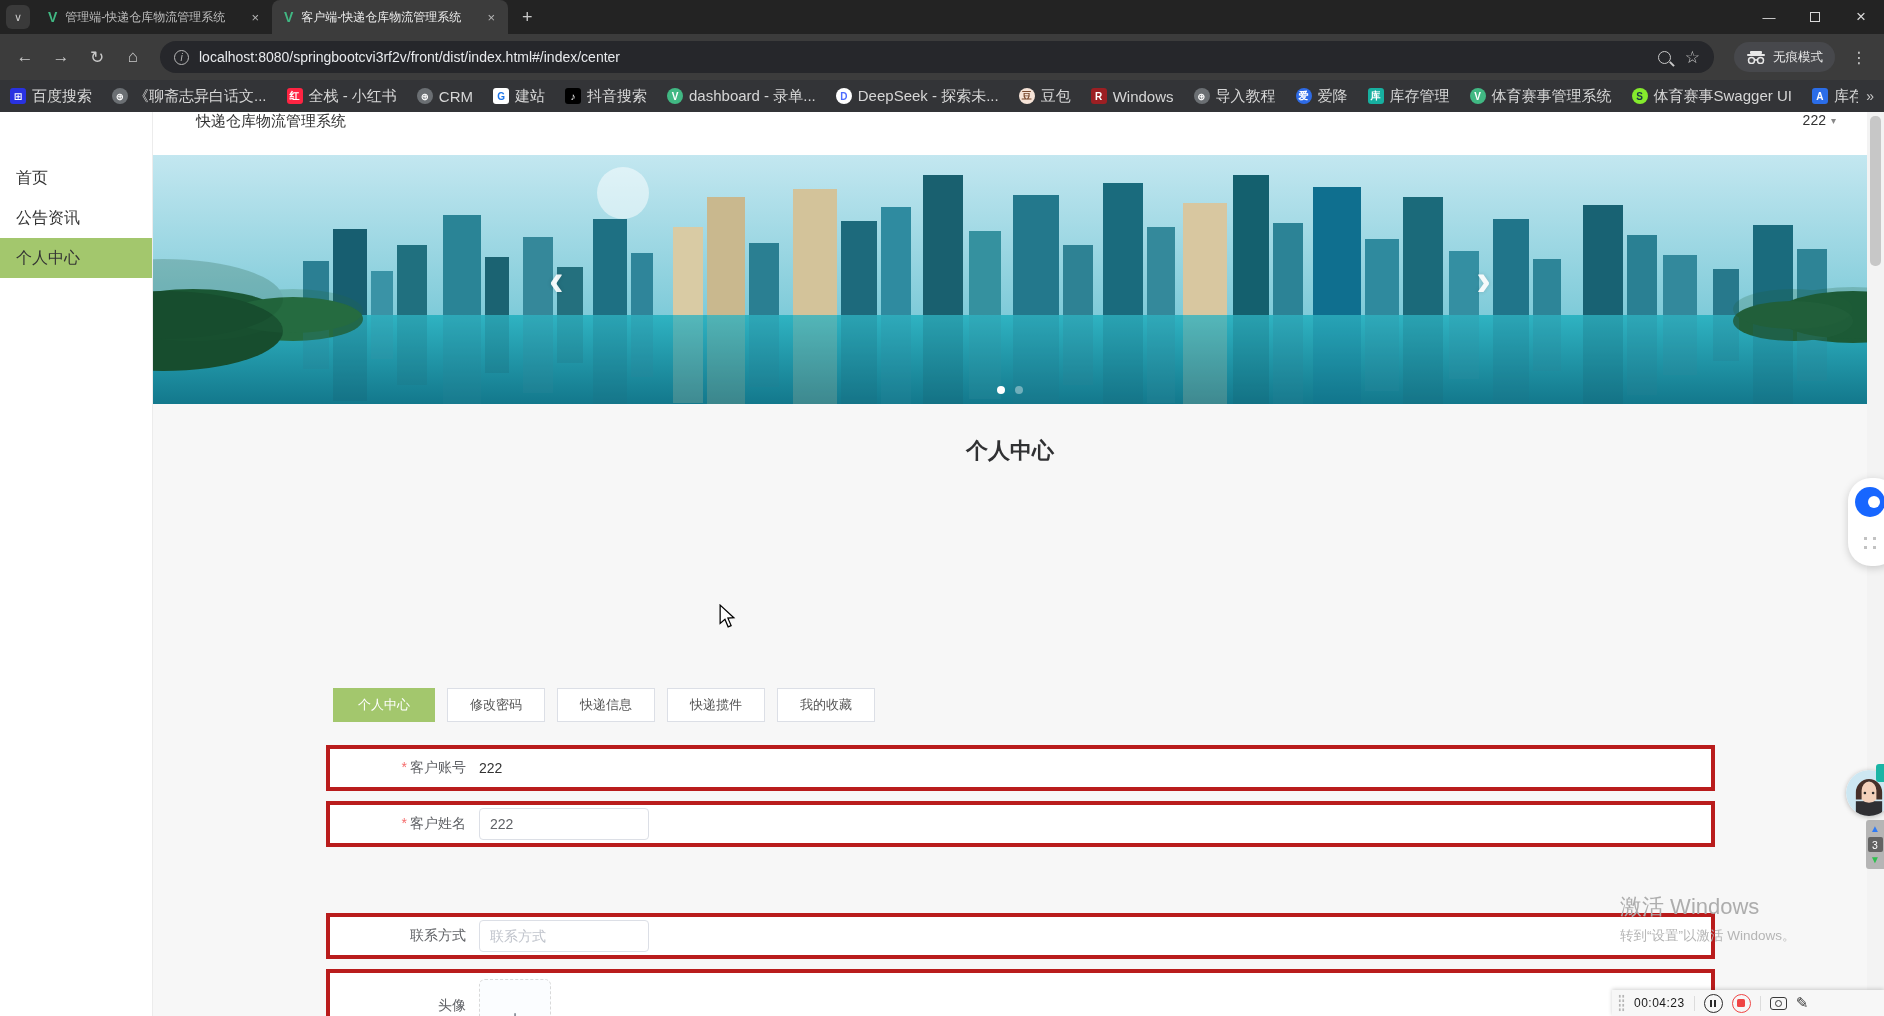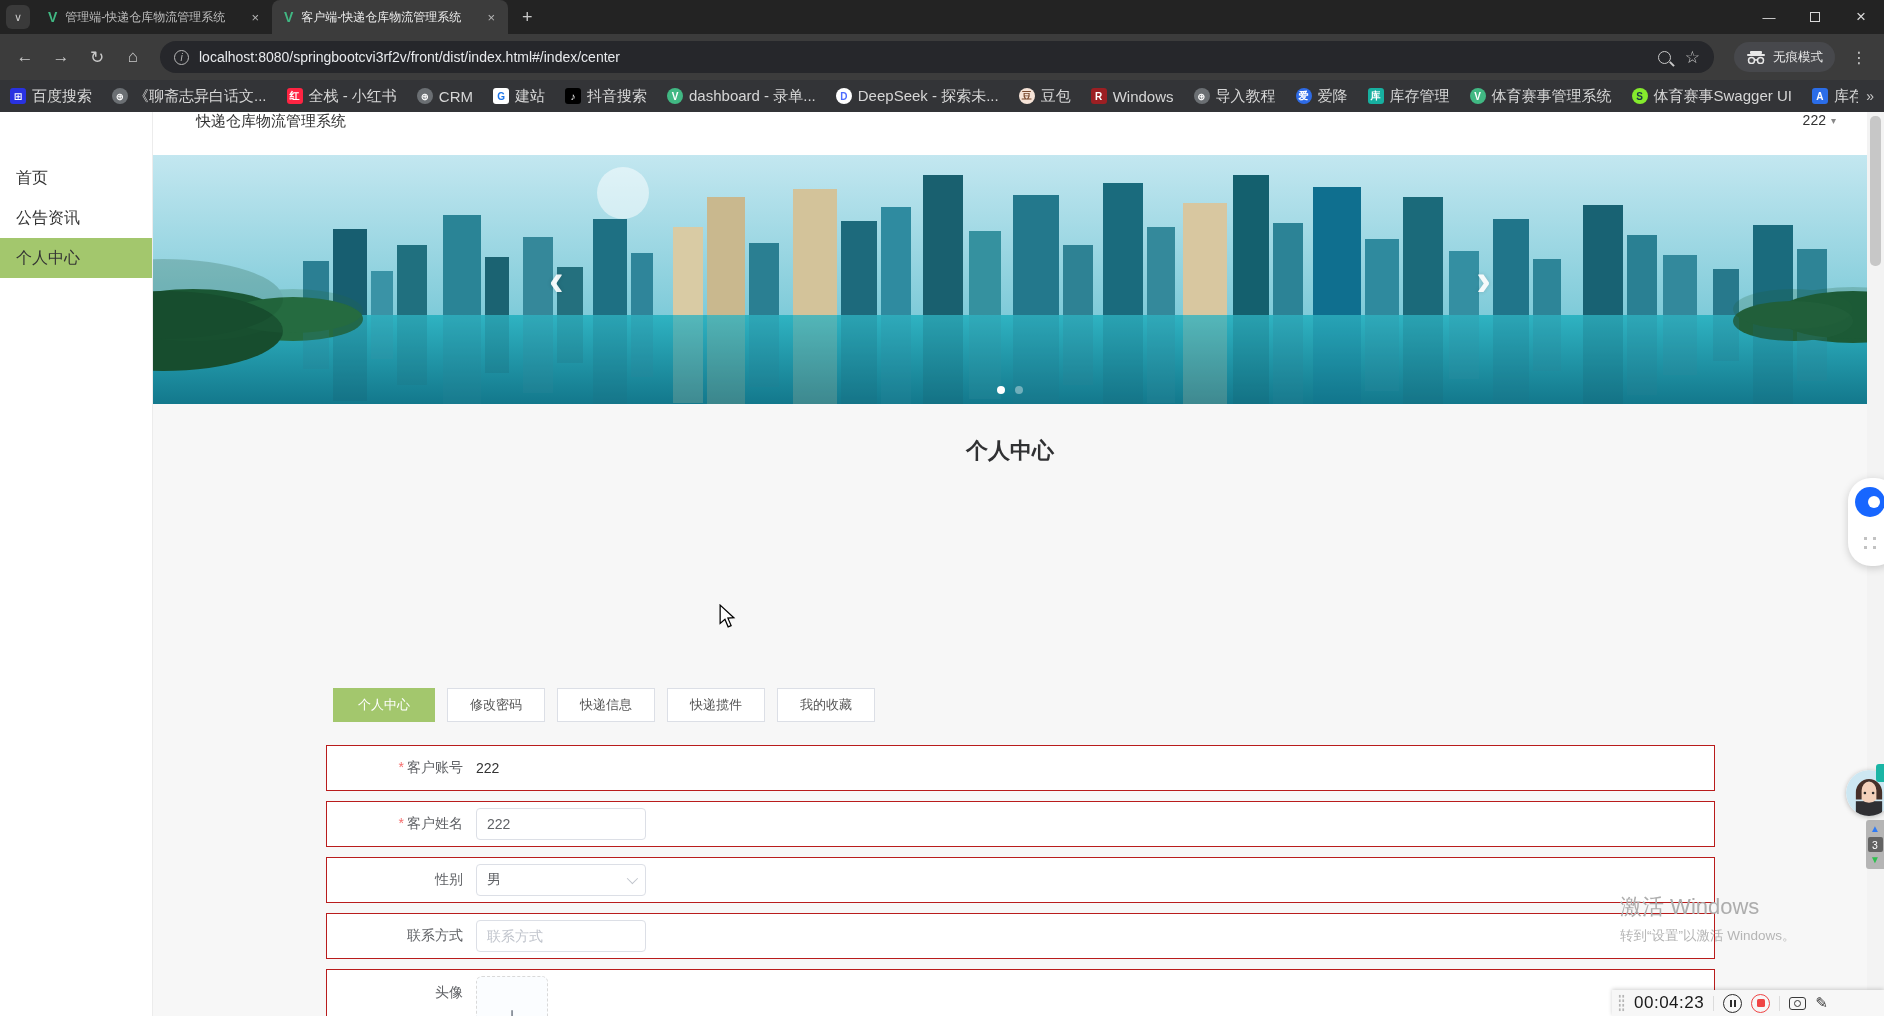--- a/index.html
+++ b/index.html
@@ -59,31 +59,31 @@
   .car-dots { position:absolute; left:0; right:0; bottom:10px; display:flex; justify-content:center; gap:10px; z-index:3; }
   .car-dot { width:8px; height:8px; border-radius:50%; background:rgba(255,255,255,.38); }
   .car-dot.on { background:#fff; }
 
   .page-title { position:absolute; top:324px; left:0; width:1714px; text-align:center; font-size:22px; font-weight:600; color:#303133; }
 
   .ptabs { position:absolute; left:180px; top:576px; display:flex; gap:12px; }
   .ptab { height:34px; padding:0 22px; display:flex; align-items:center; font-size:13px; color:#555; background:#fff; border:1px solid #dcdfe6; }
   .ptab.active { background:#a3c76d; color:#fff; border-color:#a3c76d; padding:0 24px; }
 
-  .form-row { position:absolute; left:173px; width:1389px; height:46px; background:#fff; border:1px solid #b91c1c; display:flex; align-items:center; }
+  .form-row { position:absolute; left:173px; width:1389px; height:46px; background:#fff; border:4px solid #b91c1c; display:flex; align-items:center; }
   .f-label { width:136px; text-align:right; font-size:14px; color:#606266; flex:none; }
   .req { color:#f56c6c; margin-right:3px; }
   .f-gap { width:13px; flex:none; }
   .f-static { font-size:14px; color:#333; }
   .f-input { width:170px; height:32px; border:1px solid #dcdfe6; border-radius:4px; padding:0 10px; font-size:14px; color:#606266; background:#fff; font-family:inherit; outline:none; }
   .f-input::placeholder { color:#c0c4cc; }
   .f-select { width:170px; height:32px; border:1px solid #dcdfe6; border-radius:4px; padding:0 10px; font-size:14px; color:#606266; background:#fff; display:flex; align-items:center; }
   .f-select .chev { margin-left:auto; width:8px; height:8px; border-right:1.5px solid #c0c4cc; border-bottom:1.5px solid #c0c4cc; transform:rotate(45deg) translateY(-2px); }
   .row-upload { height:47px; align-items:flex-start; overflow:visible; border-bottom:none; }
-  .row-upload .f-label { margin-top:14px; }
+  .row-upload .f-label { margin-top:24px; }
   .upload-box { width:72px; height:80px; border:1px dashed #d9d9d9; border-radius:6px; background:#fbfdff; display:flex; align-items:center; justify-content:center; margin-top:6px; }
   .upload-box .plus { font-size:26px; color:#8c939d; font-weight:300; }
 
   
   .scroll-track { position:absolute; left:1867px; top:112px; width:17px; height:904px; background:#f3f3f3; z-index:1; }
   .scroll-thumb { position:absolute; left:3px; top:4px; width:11px; height:150px; background:#c7c7c7; border-radius:5px; }
 
   .assist-pill { position:absolute; left:1848px; top:478px; width:50px; height:88px; background:#fff; border-radius:23px; box-shadow:0 2px 8px rgba(0,0,0,.18); z-index:5; }
   .assist-blue { position:absolute; left:7px; top:9px; width:30px; height:30px; border-radius:50%; background:#1766ff; }
   .assist-blue:after { content:""; position:absolute; right:5px; top:9px; width:12px; height:12px; border-radius:50%; background:#fff; }
@@ -97,21 +97,21 @@
   .sn-up { color:#2f7bf5; font-size:10px; line-height:1; }
   .sn-count { width:15px; height:15px; background:rgba(90,90,90,.9); color:#fff; font-size:10.5px; display:flex; align-items:center; justify-content:center; border-radius:2px; }
   .sn-down { color:#2fbf4f; font-size:10px; line-height:1; }
 
   .activate { position:absolute; left:1620px; top:892px; z-index:4; color:#b9b9b9; }
   .activate .l1 { font-size:22px; color:#adadad; }
   .activate .l2 { font-size:13.5px; margin-top:5px; color:#b5b5b5; }
 
   .recorder { position:absolute; right:0; bottom:0; width:272px; height:26px; background:#f7f7f7; box-shadow:0 -1px 4px rgba(0,0,0,.18); display:flex; align-items:center; gap:9px; padding:0 10px 0 6px; z-index:10; }
   .rec-handle { width:7px; height:18px; background-image:radial-gradient(#b5b5b5 1px, transparent 1.3px); background-size:3.5px 4.5px; }
-  .rec-time { font-size:17px; color:#1a1a1a; letter-spacing:.5px; }
+  .rec-time { font-size:12px; color:#1a1a1a; letter-spacing:.5px; }
   .rec-div { width:1px; height:15px; background:#dcdcdc; }
   .rec-pause { width:19px; height:19px; border:1.6px solid #2b2b2b; border-radius:50%; display:flex; align-items:center; justify-content:center; gap:2px; }
   .rec-pause i { width:2px; height:7px; background:#2b2b2b; }
   .rec-stop { width:19px; height:19px; border:1.6px solid #ef4444; border-radius:50%; display:flex; align-items:center; justify-content:center; }
   .rec-stop i { width:8px; height:8px; background:#ef4444; border-radius:1.5px; }
   .rec-cam { width:17px; height:13px; border:1.6px solid #3a3a3a; border-radius:3px; position:relative; }
   .rec-cam:after { content:""; position:absolute; left:4px; top:2px; width:5px; height:5px; border:1.4px solid #3a3a3a; border-radius:50%; }
   .rec-pencil { font-size:15px; color:#3a3a3a; }
 
   .cursor { position:absolute; left:716px; top:604px; z-index:999; }
@@ -342,28 +342,20 @@
     <div class="f-gap"></div>
     <div class="f-static">222</div>
   </div>
 
   <div class="form-row" style="top:689px">
     <div class="f-label"><span class="req">*</span><span>客户姓名</span></div>
     <div class="f-gap"></div>
     <input class="f-input" value="222" style="">
   </div>
 
-  <div class="form-row" style="top:745px">
-    <div class="f-label">性别</div>
-    <div class="f-gap"></div>
-    <div class="f-select">
-      <span>男</span>
-      <i class="chev"></i>
-    </div>
-  </div>
 
   <div class="form-row" style="top:801px">
     <div class="f-label">联系方式</div>
     <div class="f-gap"></div>
     <input class="f-input" placeholder="联系方式" style="">
   </div>
 
   <div class="form-row row-upload" style="top:857px">
     <div class="f-label">头像</div>
     <div class="f-gap"></div>

